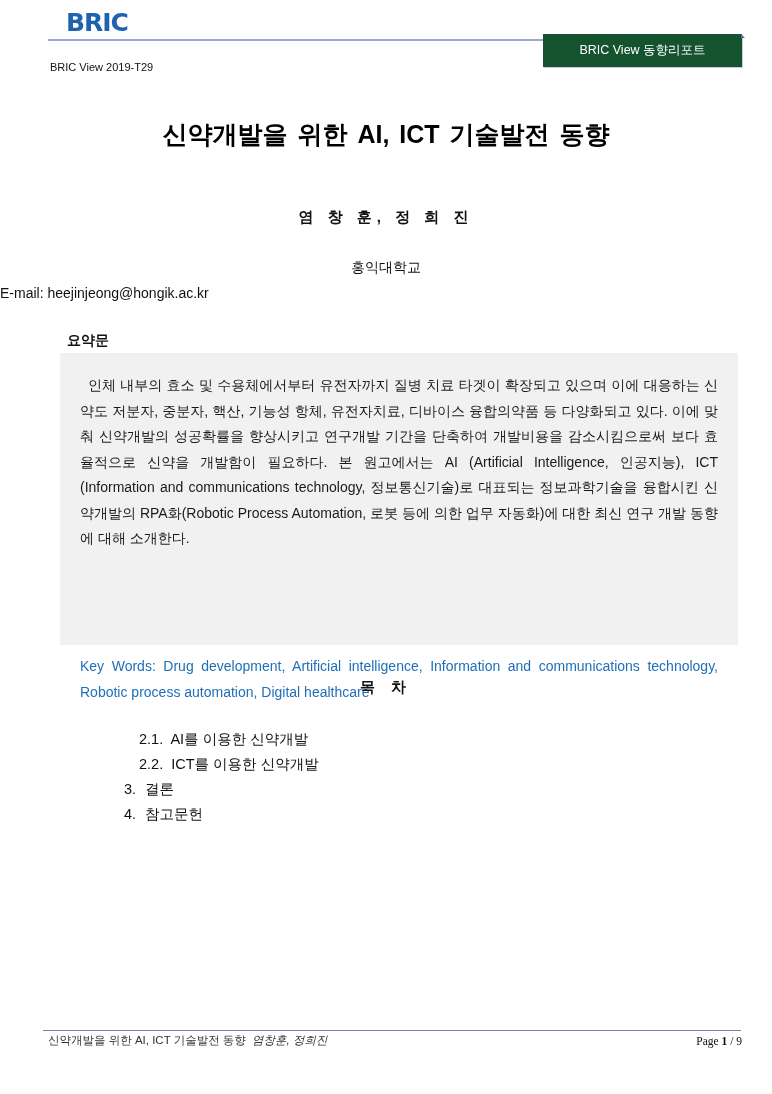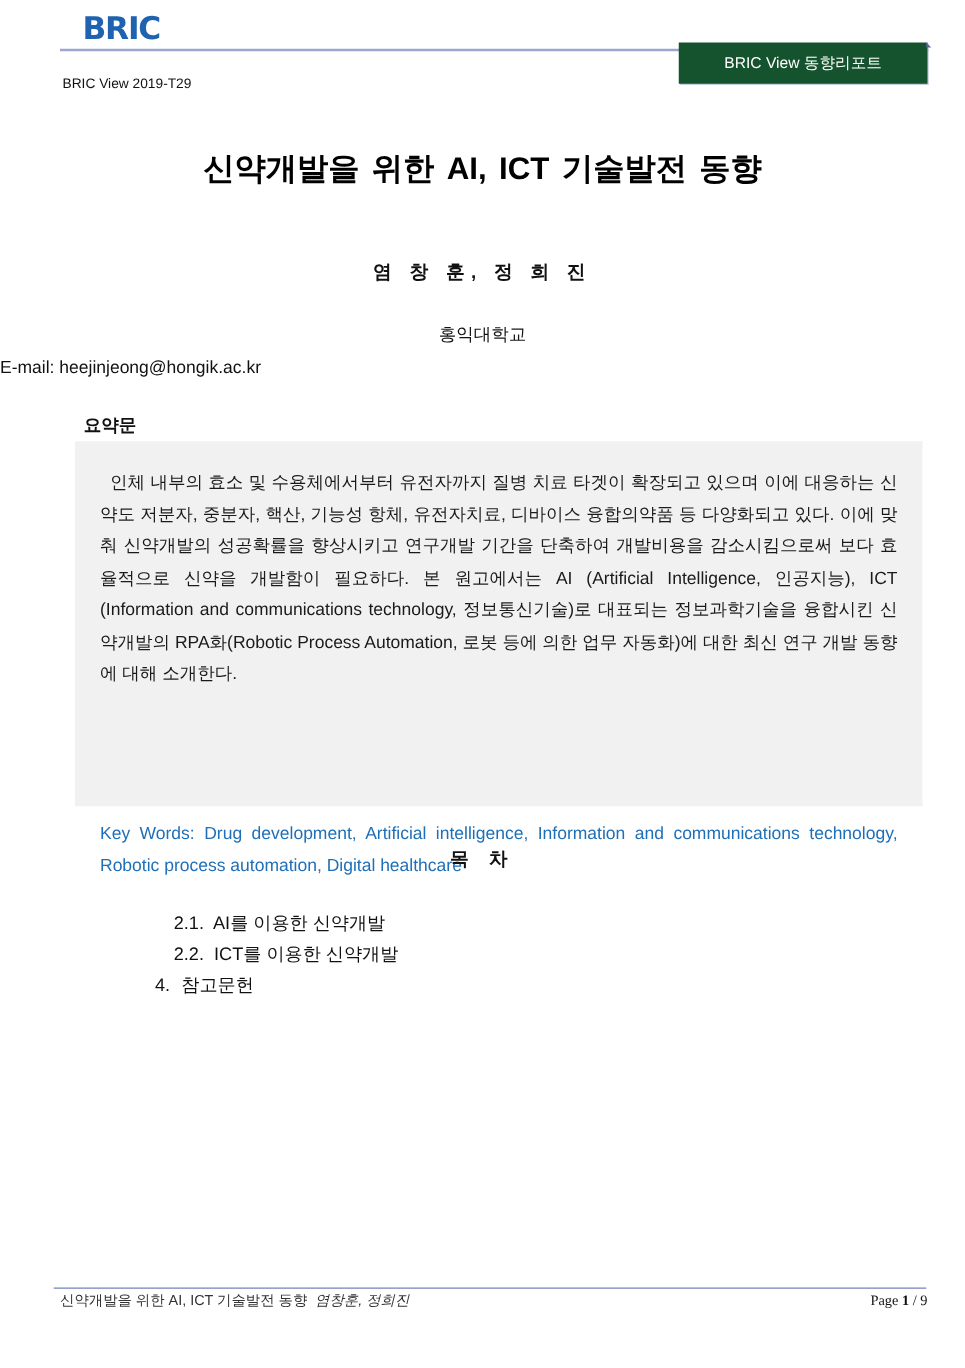--- a/index.html
+++ b/index.html
@@ -111,20 +111,24 @@
 <ul class="toc-list">
   <li class="toc-item sub">
     <span class="toc-num">2.1.</span>
     <span>AI를 이용한 신약개발</span>
   </li>
   <li class="toc-item sub">
     <span class="toc-num">2.2.</span>
     <span>ICT를 이용한 신약개발</span>
   </li>
   <li class="toc-item">
+    <span class="toc-num">3.</span>
+    <span>결론</span>
+  </li>
+  <li class="toc-item">
     <span class="toc-num">4.</span>
     <span>참고문헌</span>
   </li>
 </ul>
 
 <div class="footer-rule"></div>
 <div class="footer-left">
   <span>신약개발을 위한 AI, ICT 기술발전 동향</span>
   <span class="authors-italic">염창훈, 정희진</span>
 </div>

